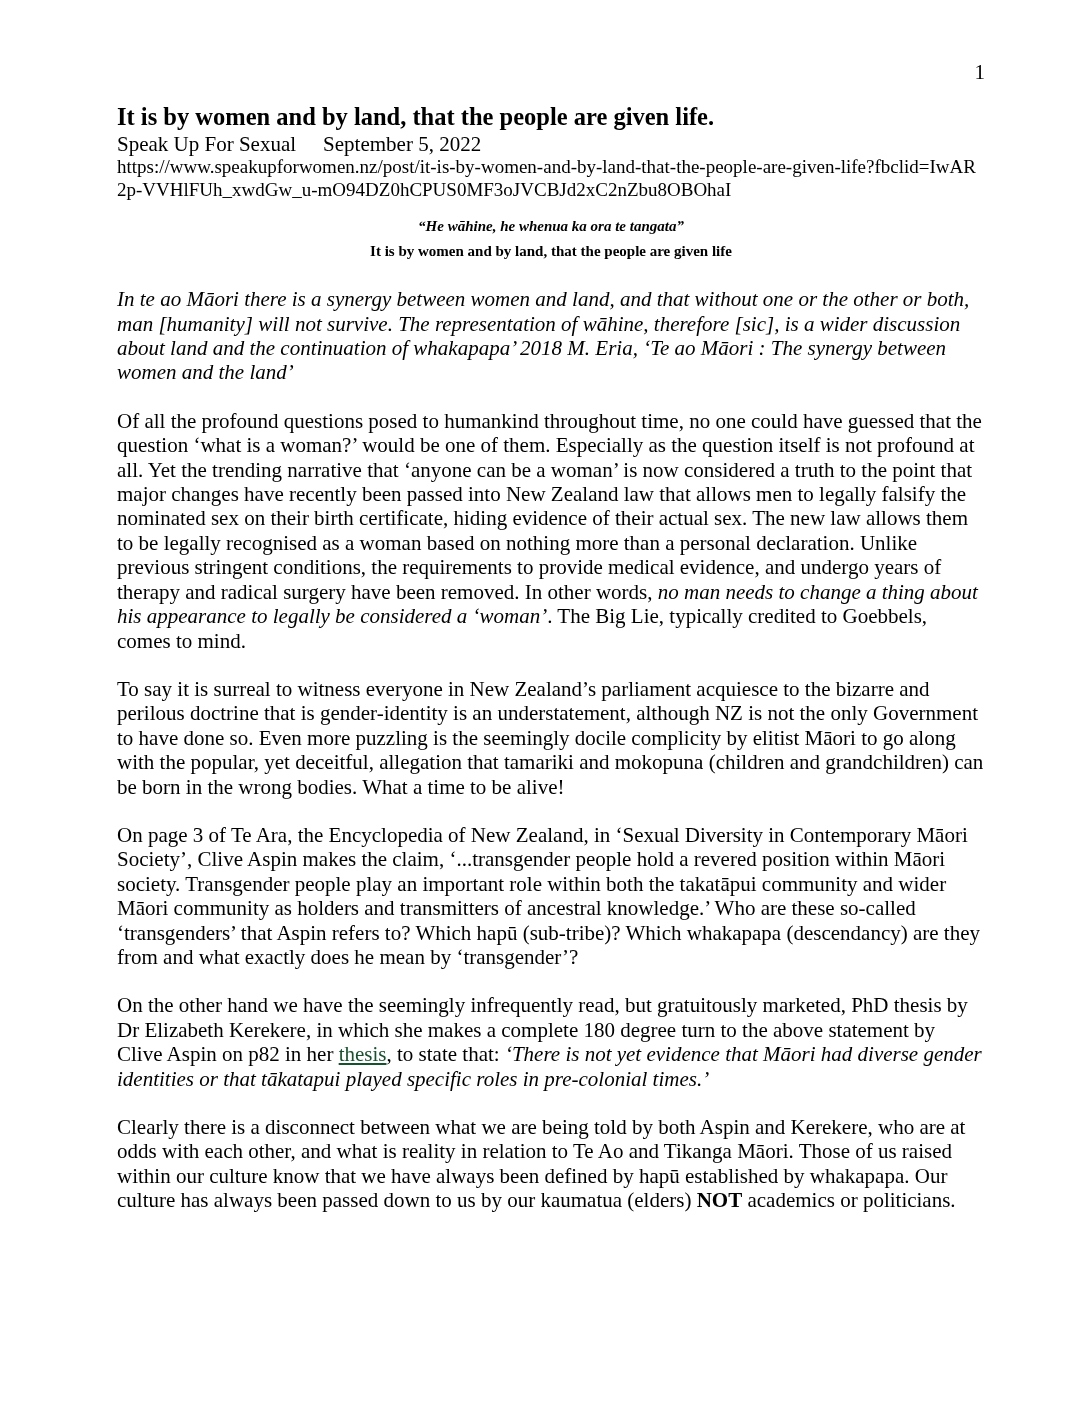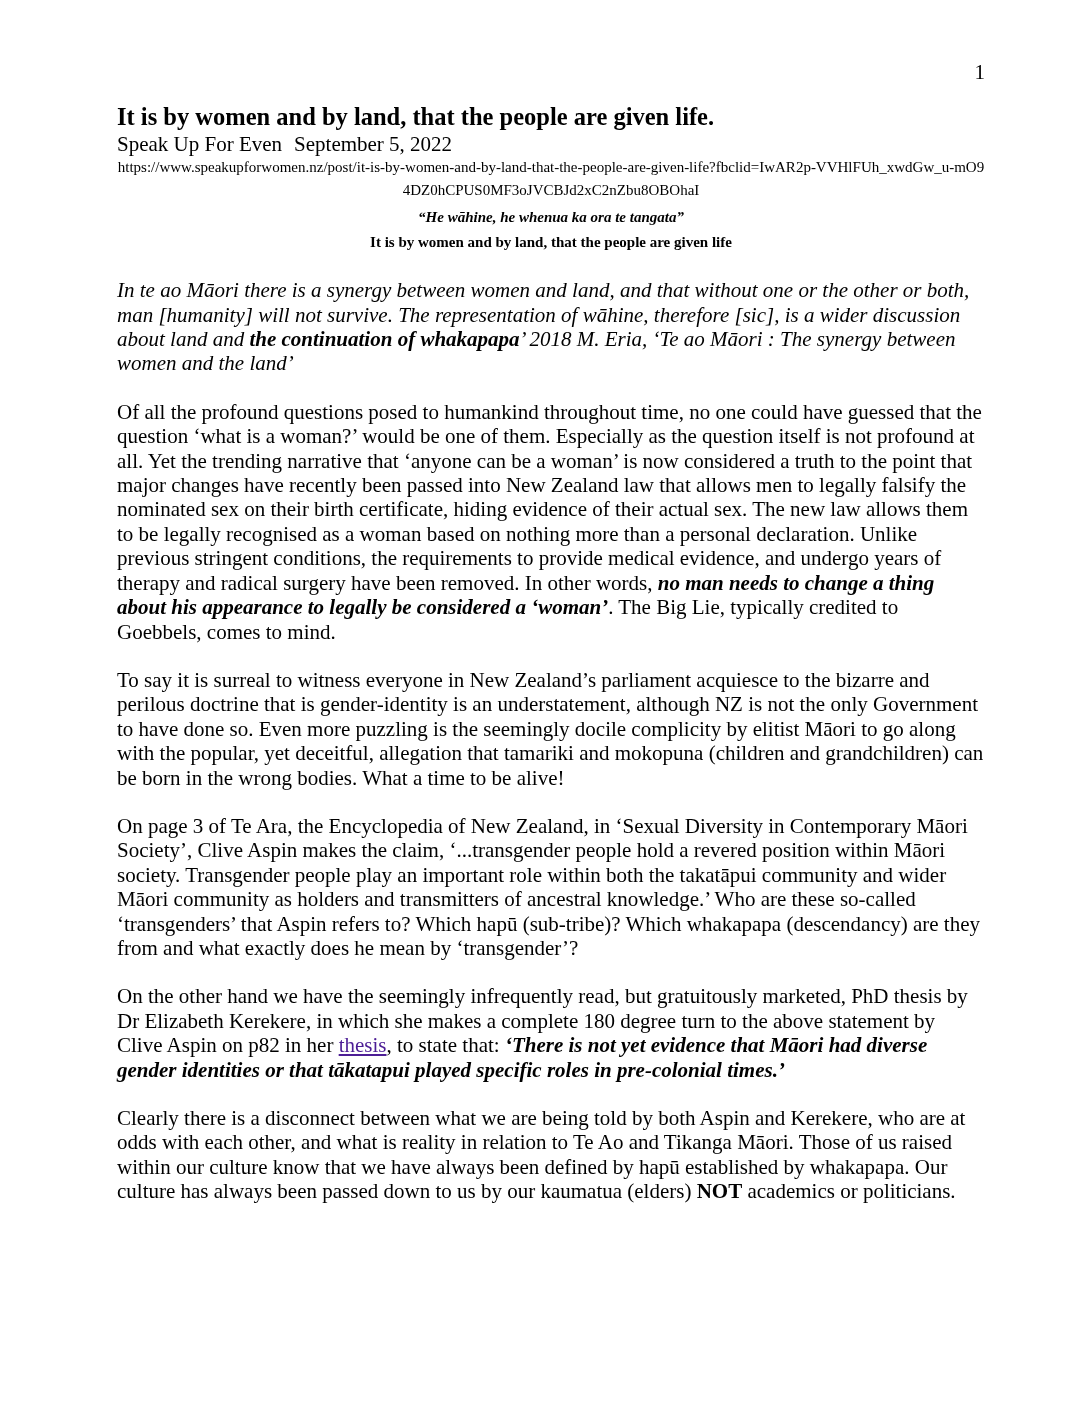--- a/index.html
+++ b/index.html
@@ -29,62 +29,61 @@
     font-weight: bold;
     line-height: 30px;
     margin: 0;
   }
   .byline, .publine {
     font-size: 21px;
     line-height: 24.4px;
     margin: 0;
   }
   .byline .author { font-weight: bold; }
-  .publine .pub-date { margin-left: 12px; }
+  .publine .pub-date { margin-left: 27px; }
   .article-url {
-    font-size: 15px;
+    font-size: 19px;
     line-height: 22.5px;
-    margin: 0 0 4px 0;
+    margin: 0 0 13px 0;
     word-break: break-all;
-    text-align: center;
   }
   .epigraph {
     text-align: center;
     font-size: 15px;
     line-height: 24.4px;
     margin: 0 0 24px 0;
   }
   .epigraph .maori { font-weight: bold; font-style: italic; }
   .epigraph .english { font-weight: bold; }
   .body-para {
     font-size: 21px;
     line-height: 24.4px;
     margin: 0 0 24px 0;
   }
   .lead-quote { font-style: italic; }
-  .bi { font-weight: bold; font-style: italic; }
+  .bi { font-weight: normal; font-style: italic; }
   .it { }
   .b  { font-weight: bold; }
   .link {
-    color: #4c1d95;
+    color: #14532d;
     text-decoration: underline;
     cursor: pointer;
   }
 </style>
 </head>
 <body>
 
 <div class="page">
 
   <div class="page-number">1</div>
 
   <h1 class="article-title">It is by women and by land, that the people are given life.</h1>
 
 
-  <p class="publine"><span>Speak Up For Even</span><span class="pub-date">September 5, 2022</span></p>
+  <p class="publine"><span>Speak Up For Sexual</span><span class="pub-date">September 5, 2022</span></p>
 
   <p class="article-url">https://www.speakupforwomen.nz/post/it-is-by-women-and-by-land-that-the-people-are-given-life?fbclid=IwAR2p-VVHlFUh_xwdGw_u-mO94DZ0hCPUS0MF3oJVCBJd2xC2nZbu8OBOhaI</p>
 
   <div class="epigraph">
     <div class="maori">“He wāhine, he whenua ka ora te tangata”</div>
     <div class="english">It is by women and by land, that the people are given life</div>
   </div>
 
   <p class="body-para lead-quote"><span>In te ao Māori there is a synergy between women and land, and that without one or the other or both, man [humanity] will not survive. The representation of wāhine, therefore [sic], is a wider discussion about land and </span><span class="bi">the continuation of whakapapa</span><span>’ 2018 M. Eria, ‘Te ao Māori : The synergy between women and the land’</span></p>
 

